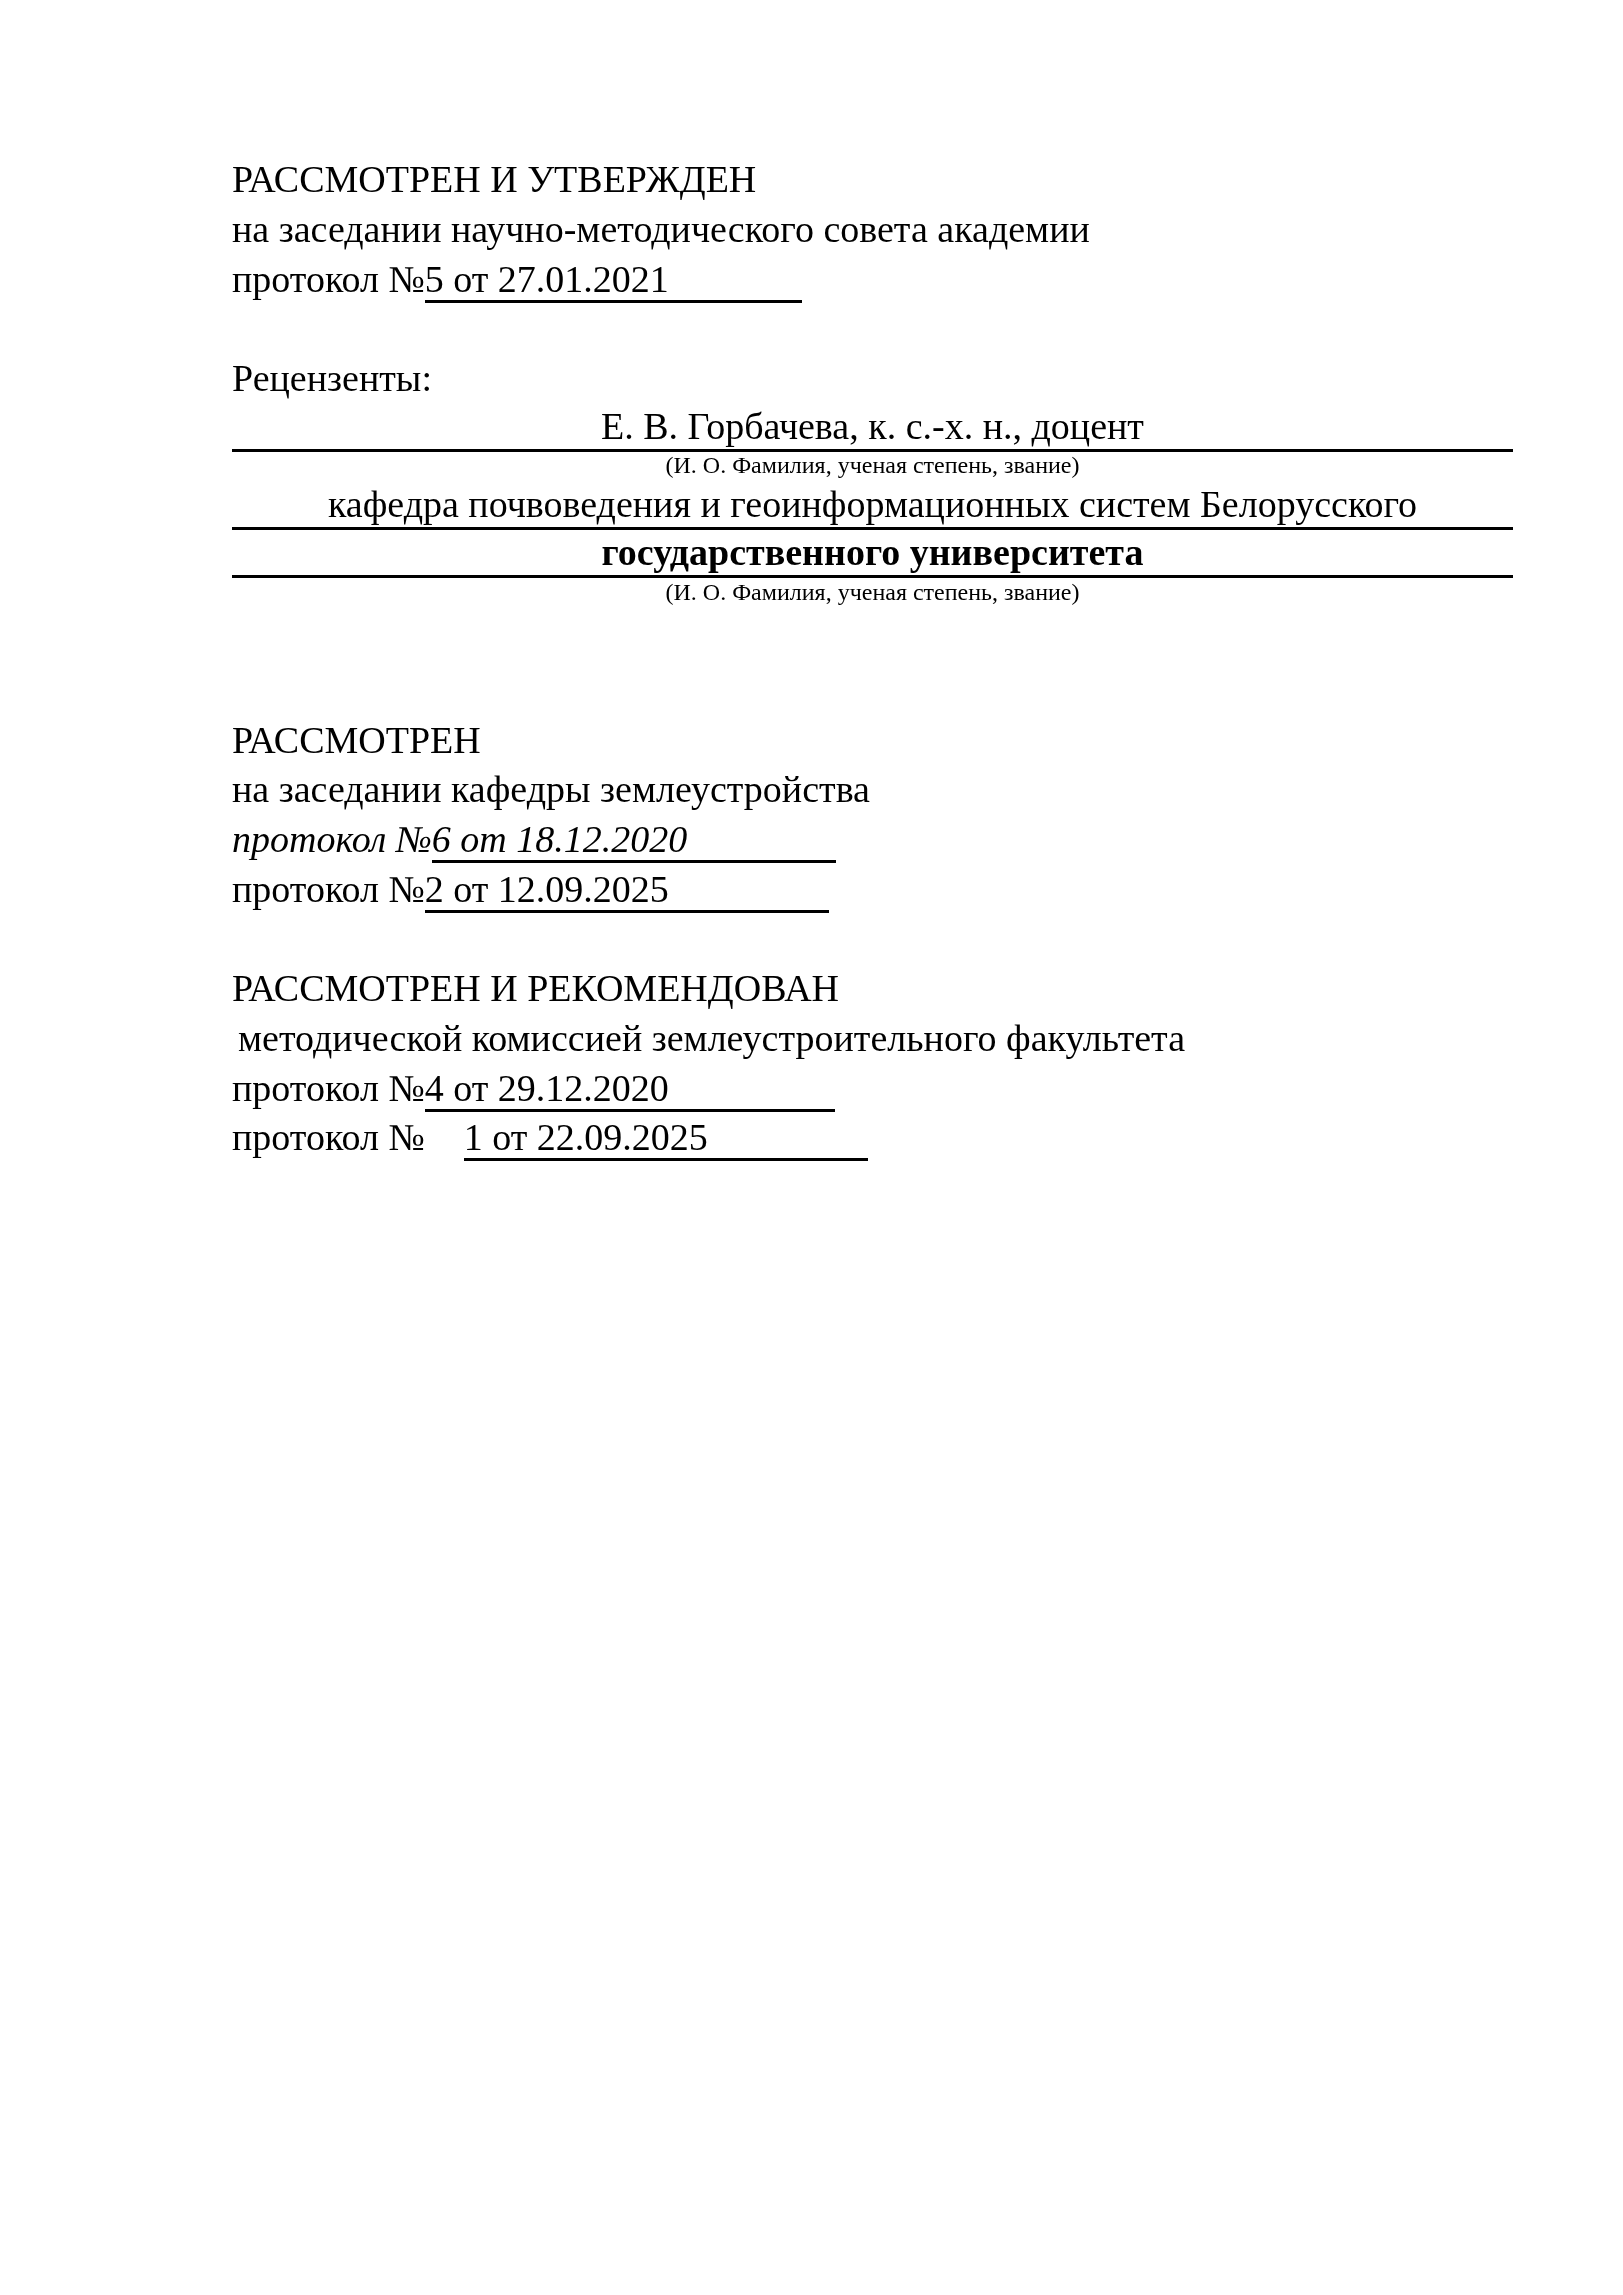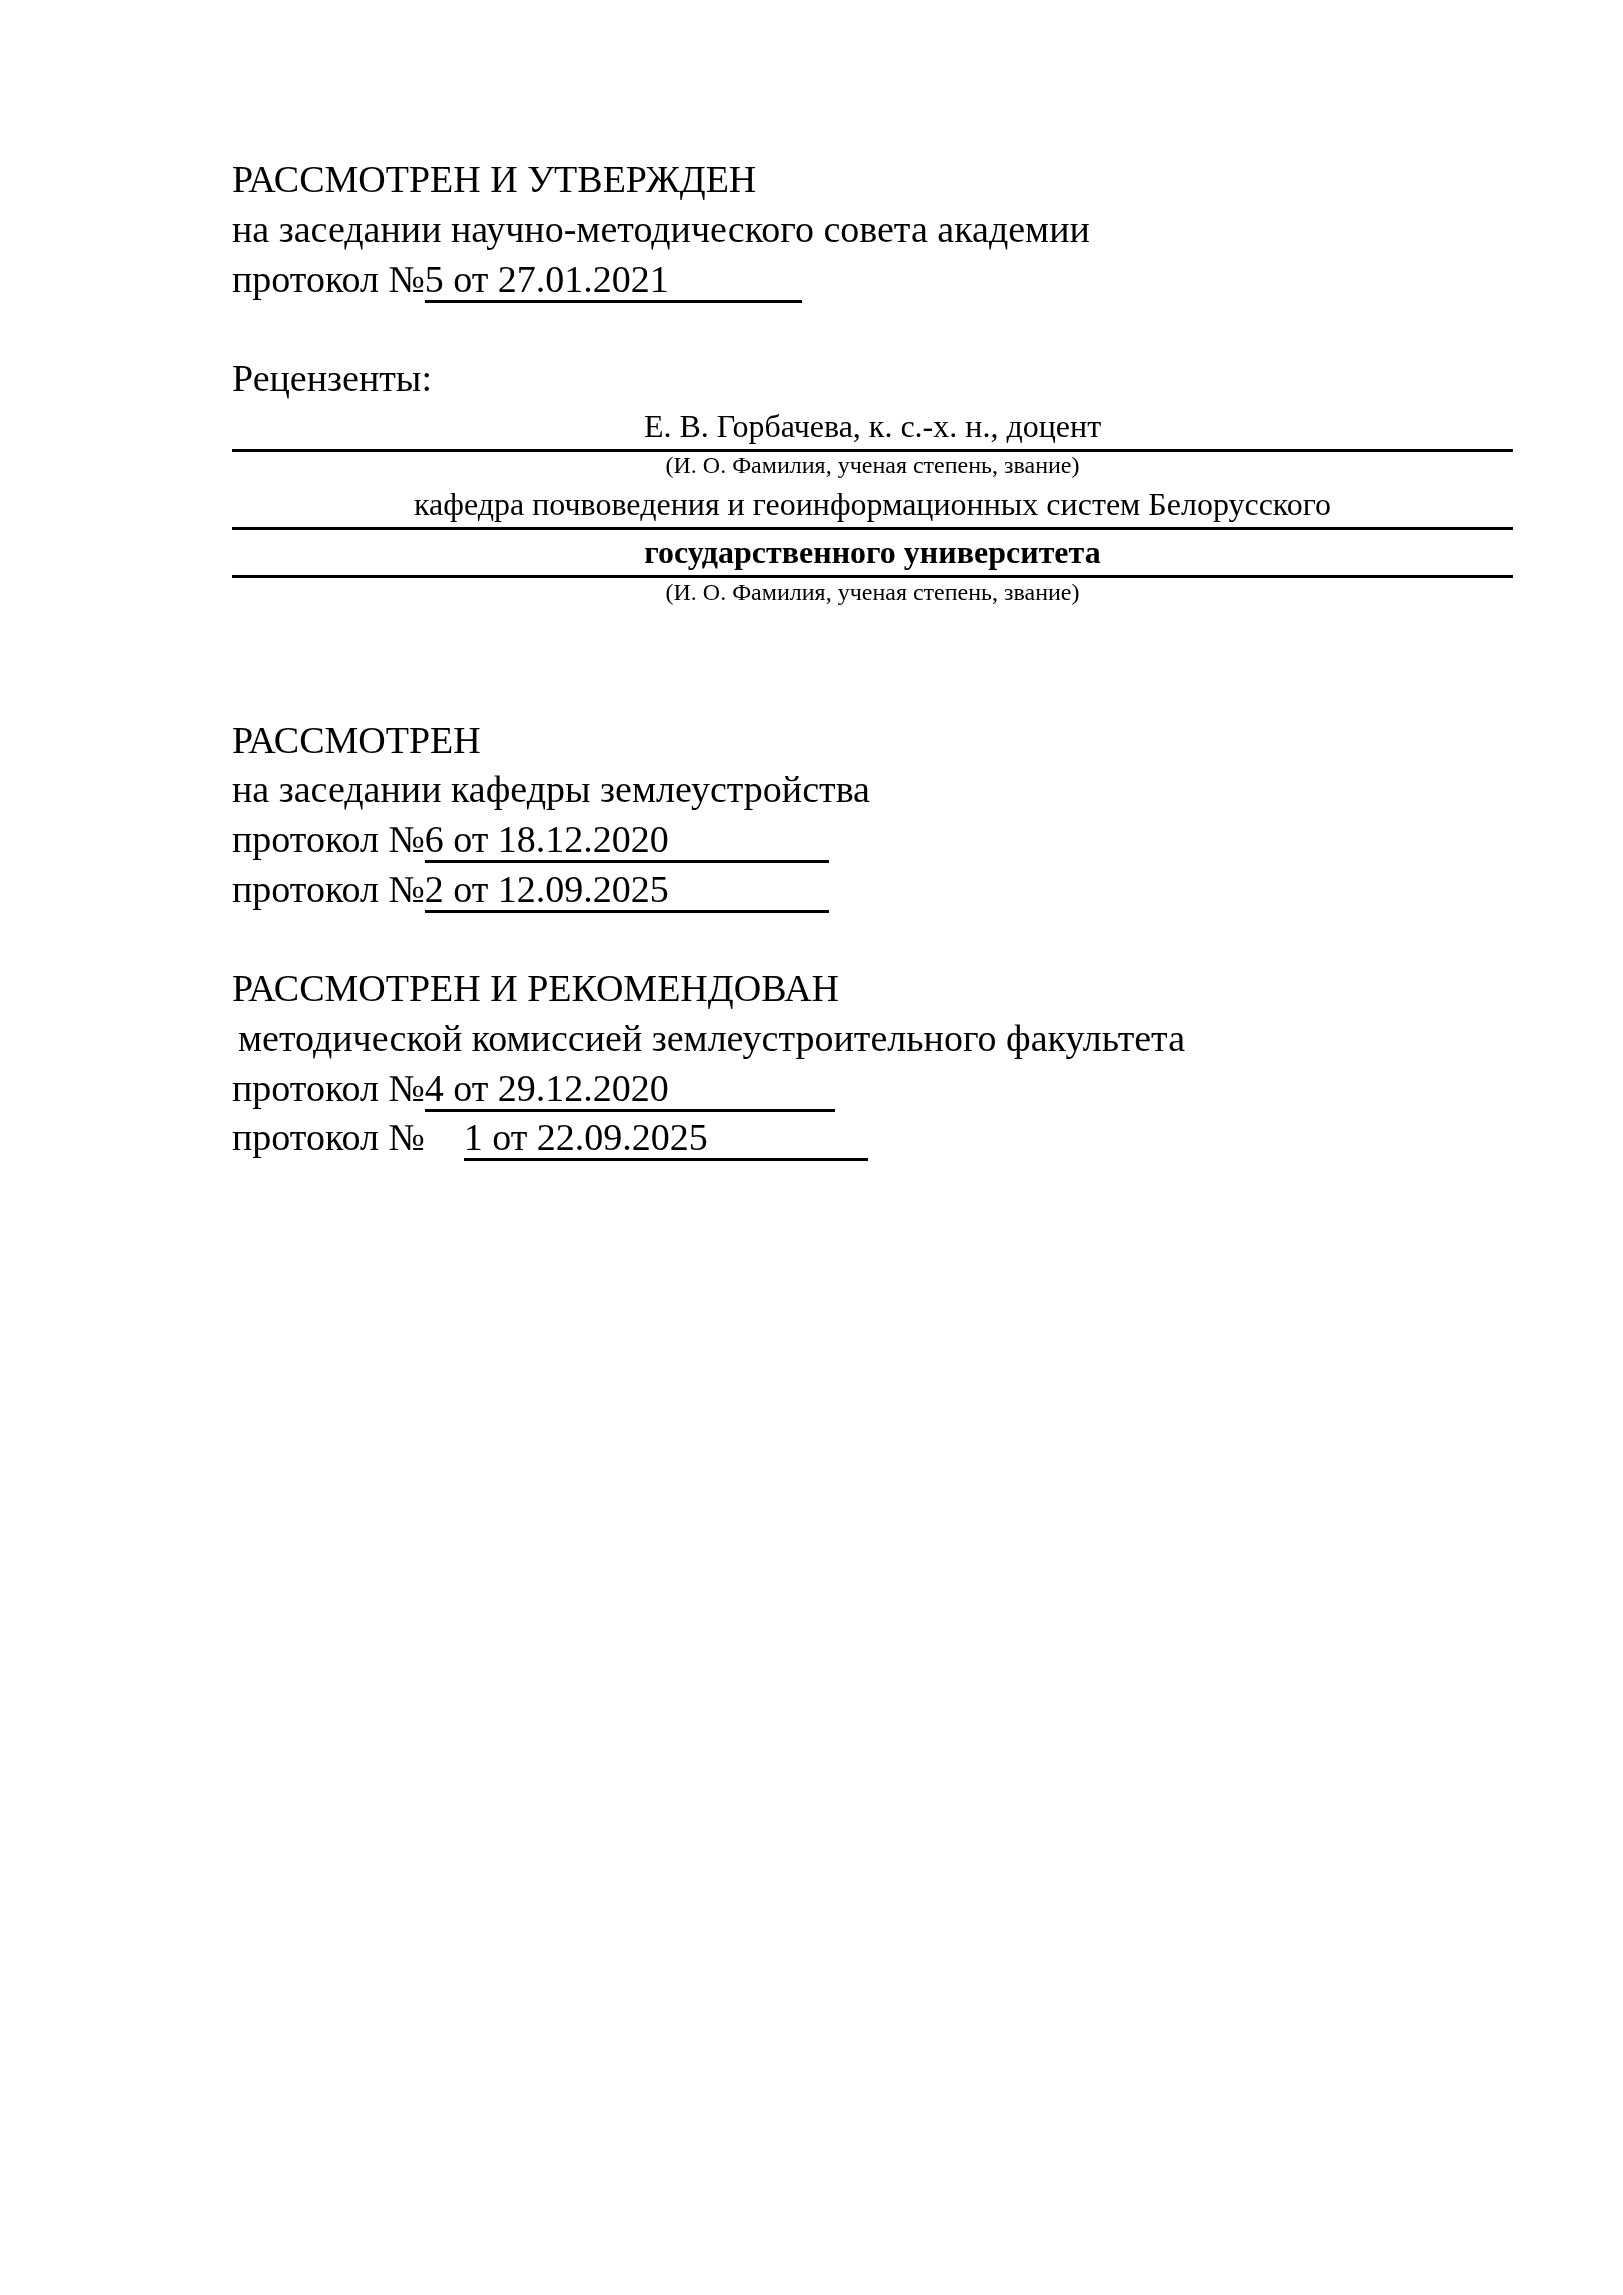--- a/index.html
+++ b/index.html
@@ -30,21 +30,21 @@
       border-bottom: 3.3px solid #000;
       line-height: 41px;
       height: 41px;
       vertical-align: baseline;
     }
     .ruled {
       position: absolute;
       left: 0;
       width: 1281px;
       text-align: center;
-      font-size: 32px;
+      font-size: 38px;
       line-height: 46px;
       border-bottom: 3.3px solid #000;
       white-space: nowrap;
     }
     .caption {
       position: absolute;
       left: 0;
       width: 1281px;
       text-align: center;
       font-size: 24px;
@@ -68,21 +68,21 @@
   <div class="caption" style="top:454px;">(И. О. Фамилия, ученая степень, звание)</div>
 
   <div class="ruled" style="top:481px;">кафедра почвоведения и геоинформационных систем Белорусского</div>
   <div class="ruled" style="top:529px;font-weight:bold;">государственного университета</div>
   <div class="caption" style="top:581px;">(И. О. Фамилия, ученая степень, звание)</div>
 
   <div class="line" style="top:715px;">РАССМОТРЕН</div>
   <div class="line" style="top:764px;">
     <span>на заседании кафедры </span><span class="u">землеустройства</span>
   </div>
-  <div class="line" style="top:814px;">
+  <div class="line" style="top:814px;font-style:italic;">
     <span>протокол №</span><span class="fill" style="width:404px;"> 6 от 18.12.2020</span>
   </div>
   <div class="line" style="top:864px;">
     <span>протокол №</span><span class="fill" style="width:404px;"> 2 от 12.09.2025</span>
   </div>
 
   <div class="line" style="top:963px;">РАССМОТРЕН И РЕКОМЕНДОВАН</div>
   <div class="line" style="top:1013px;margin-left:6px;">
     <span>методической комиссией </span><span class="u">землеустроительного</span><span> факультета</span>
   </div>

